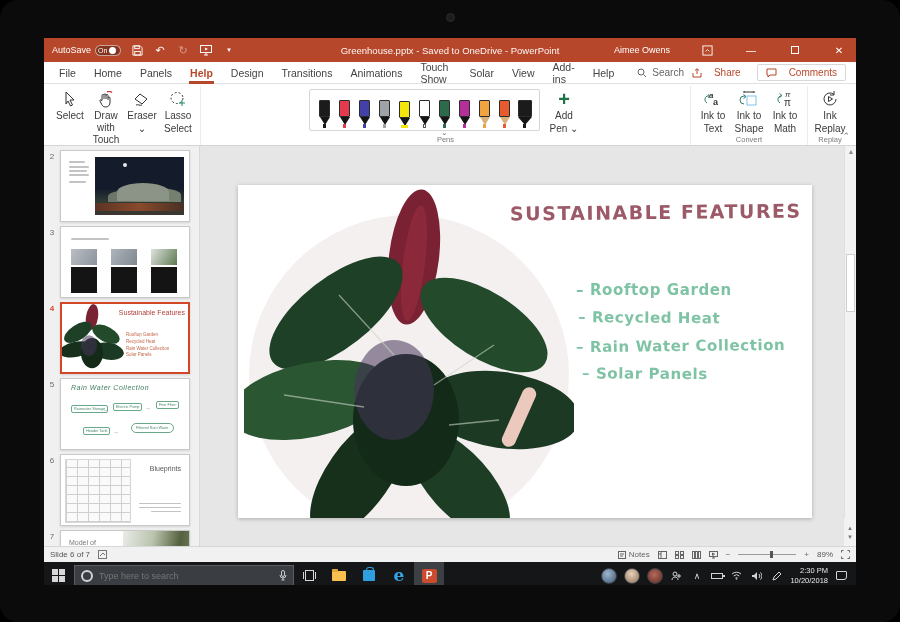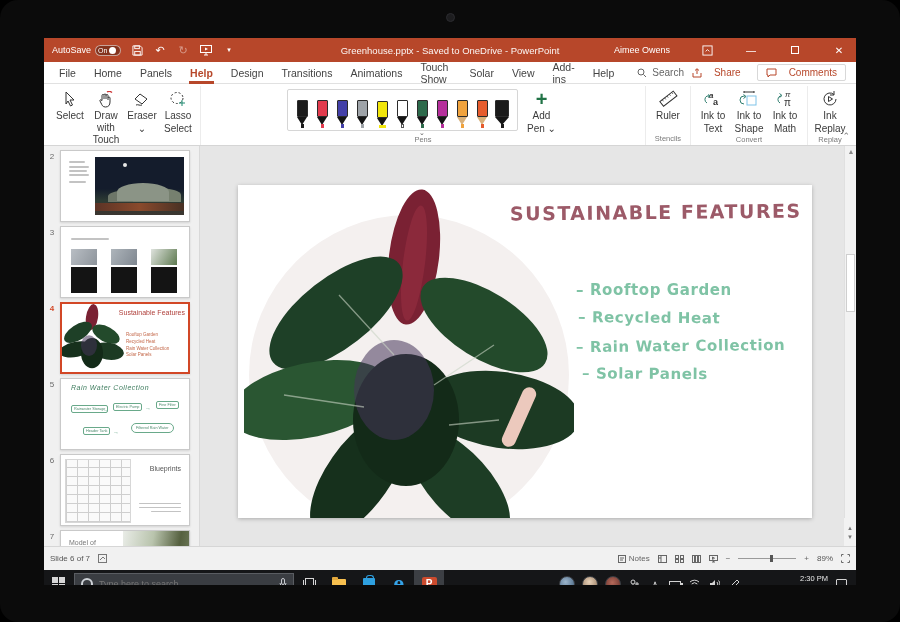--- a/index.html
+++ b/index.html
@@ -112,21 +112,21 @@
   .ink-line:nth-child(2){ transform:rotate(.5deg) translateX(2px); }
   .ink-line:nth-child(3){ transform:rotate(-.6deg); }
   .ink-line:nth-child(4){ transform:rotate(.4deg) translateX(6px); }
   .vscroll { position:absolute; right:0; top:0; bottom:28px; width:12px; background:#f2f2f2; border-left:1px solid #e0e0e0; }
   .vthumb { position:absolute; left:1px; right:1px; top:108px; height:58px; background:#fff; border:1px solid #cfcfcf; }
   .varrow { position:absolute; left:0; width:12px; text-align:center; font-size:7px; color:#8a8a8a; }
   .nav-btns { position:absolute; right:0; bottom:0; width:12px; height:28px; display:flex; flex-direction:column;
               align-items:center; justify-content:center; gap:3px; font-size:6px; color:#777; background:#f2f2f2; }
 
   
-  .statusbar { height:24px; background:#f1f1f1; border-top:1px solid #d6d6d6; display:flex; align-items:center;
+  .statusbar { height:16px; background:#f1f1f1; border-top:1px solid #d6d6d6; display:flex; align-items:center;
                font-size:8px; color:#555; padding:0 6px; }
   .sb-left { display:flex; align-items:center; gap:8px; }
   .sb-right { margin-left:auto; display:flex; align-items:center; gap:8px; }
   .sb-ic { font-size:8px; color:#666; display:flex; align-items:center; }
   .zoom-track { width:58px; height:1px; background:#9a9a9a; position:relative; }
   .zoom-thumb { position:absolute; left:32px; top:-3px; width:3px; height:7px; background:#555; }
 
   
   .taskbar { height:27px; background:#151618; display:flex; align-items:center; color:#e8e8e8; }
   .tk-start { width:28px; height:27px; display:flex; align-items:center; justify-content:center; }
@@ -145,21 +145,21 @@
   .store-ic::before { content:""; position:absolute; left:3px; top:-3px; width:6px; height:3px;
                       border:1px solid #2ea0e0; border-bottom:none; border-radius:3px 3px 0 0; }
   .edge-ic { color:#35a3e8; font-size:17px; font-weight:bold; font-family:"DejaVu Serif", serif; line-height:1; }
   .ppt-ic { width:15px; height:14px; background:#cb4b2e; color:#fff; font-size:10px; font-weight:bold;
             display:flex; align-items:center; justify-content:center; border-radius:2px; }
   .tray { margin-left:auto; display:flex; align-items:center; gap:7px; padding-right:8px; }
   .avatar { width:16px; height:16px; border-radius:50%; border:1px solid #3c3f44; }
   .tray-ic { color:#d3d3d3; font-size:9px; display:flex; align-items:center; justify-content:center; width:13px; }
   .battery-ic { width:12px; height:6px; border:1px solid #d3d3d3; position:relative; }
   .battery-ic::after { content:""; position:absolute; right:-3px; top:1px; width:2px; height:2px; background:#d3d3d3; }
-  .clock { text-align:right; font-size:7.5px; line-height:1.3; color:#e8e8e8;margin-left:42px; }
+  .clock { text-align:right; font-size:7.5px; line-height:1.3; color:#e8e8e8; }
   .action-ic { width:11px; height:9px; border:1px solid #d3d3d3; border-radius:1px 1px 3px 1px; }
 </style>
 </head>
 <body>
 
 <div class="bezel">
   <div class="camera"></div>
 
   <div class="screen">
 
@@ -352,36 +352,20 @@
           </div>
           <div class="rbtn">
             <span class="ric addpen-plus">+</span>
             <span class="rlbl">Add</span>
             <span class="rlbl">Pen ⌄</span>
           </div>
         </div>
         <div class="rg-label">Pens</div>
       </div>
 
-      <div class="rgroup">
-        <div class="rg-body">
-          <div class="rbtn">
-            <span class="ric">
-              <svg width="20" height="18" viewBox="0 0 20 18">
-                  <g transform="rotate(-38 10 9)">
-                    <rect x="2" y="6" width="17" height="6" fill="none" stroke="#333"></rect>
-                    <path d="M5 6v2M8 6v2M11 6v2M14 6v2M17 6v2" stroke="#333" stroke-width=".7"></path>
-                  </g>
-                </svg>
-            </span>
-            <span class="rlbl">Ruler</span>
-          </div>
-        </div>
-        <div class="rg-label">Stencils</div>
-      </div>
 
       <div class="rgroup">
         <div class="rg-body">
           <div class="rbtn">
             <span class="ric teal" style="font-size:12px;font-weight:bold;">
               <svg width="20" height="18" viewBox="0 0 20 18">
                   <text x="6" y="8" font-size="8" fill="#333" font-style="italic">a</text>
                   <text x="10" y="15" font-size="9" fill="#333">a</text>
                   <path d="M4 13a4 4 0 010-7h2M5 4.5L7 6 5 7.5" fill="none" stroke="#2e7d6e"></path>
                 </svg>

